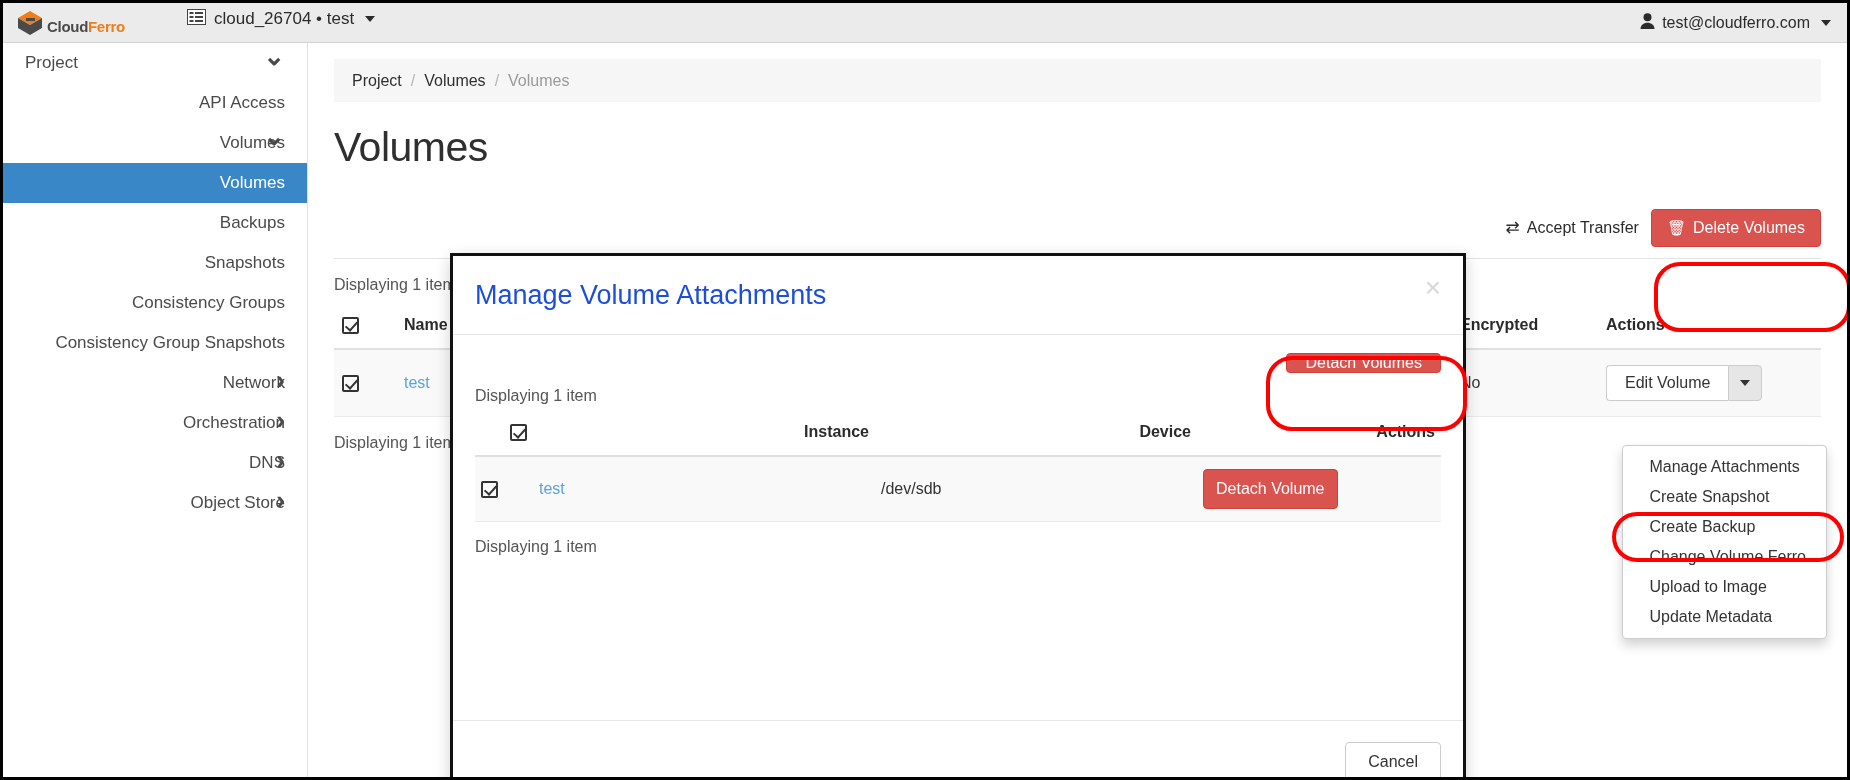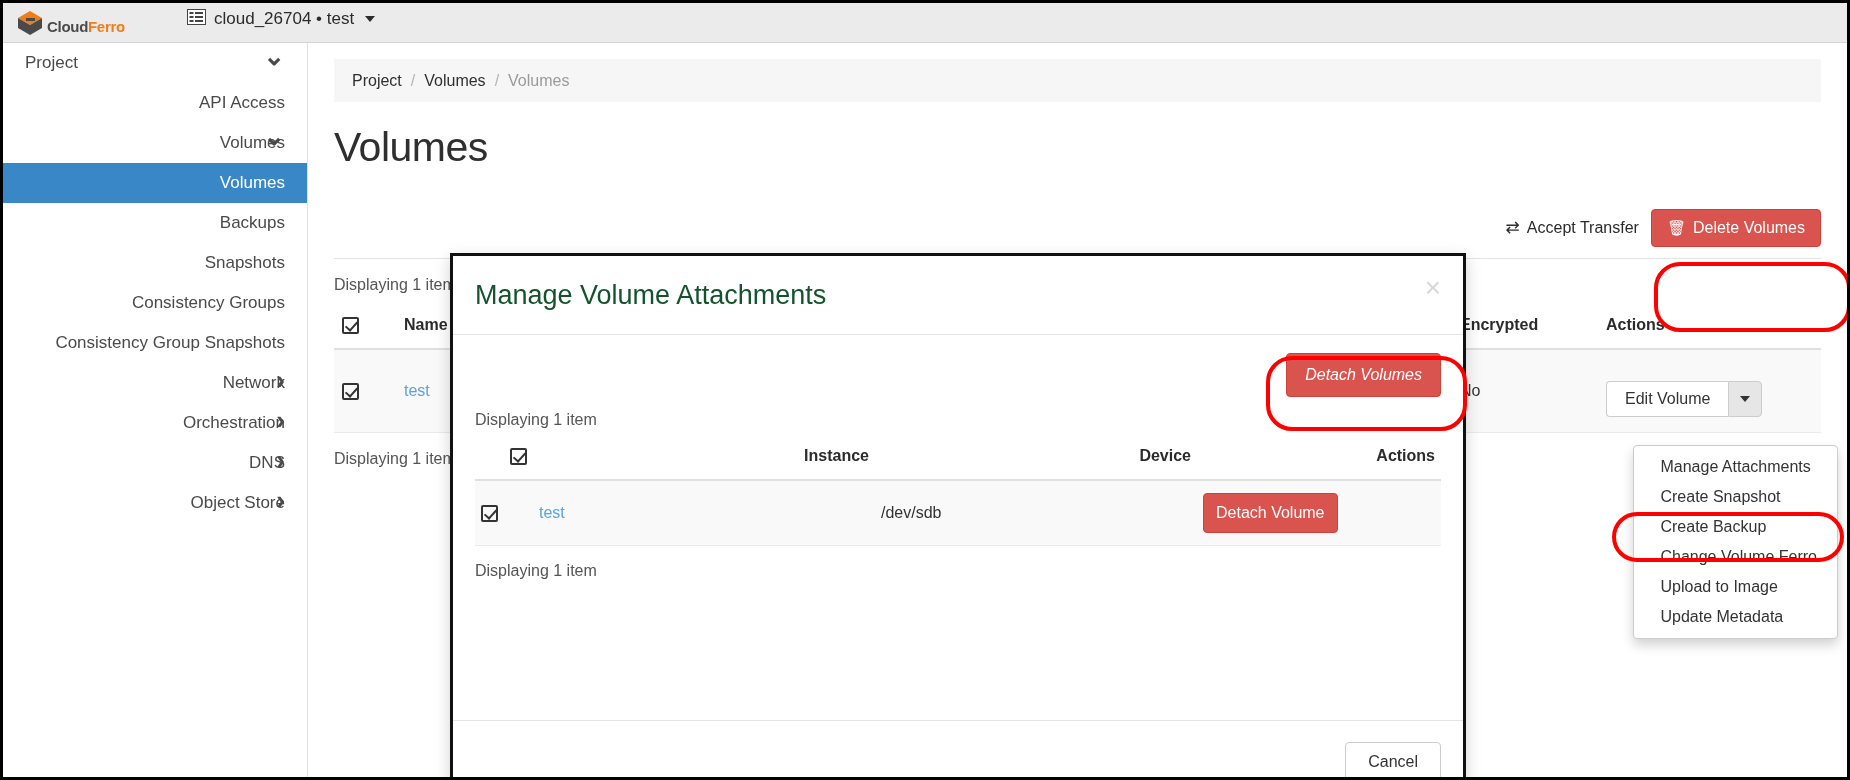--- a/index.html
+++ b/index.html
@@ -94,21 +94,21 @@
   .chk{
     width:17px;height:17px;border:2px solid #333;border-radius:2px;display:inline-block;
     position:relative;box-sizing:border-box;cursor:pointer;vertical-align:middle;
   }
   .chk::after{
     content:"";position:absolute;left:4px;top:0px;width:5px;height:10px;
     border:solid #333;border-width:0 2px 2px 0;transform:rotate(42deg);
   }
 
   
-  .split{display:inline-flex;margin-top:16px;}
+  .split{display:inline-flex;}
   .split .main{
     background:#fff;border:1px solid #ccc;border-right:none;border-radius:4px 0 0 4px;
     padding:8px 18px;font-size:16px;color:#333;cursor:pointer;
   }
   .split .toggle{
     background:#e6e6e6;border:1px solid #ccc;border-radius:0 4px 4px 0;
     padding:8px 11px;cursor:pointer;display:flex;align-items:center;
   }
   .split .toggle .caret{border-left:5px solid transparent;border-right:5px solid transparent;border-top:6px solid #333;}
 
@@ -119,21 +119,21 @@
   }
   .dd-item{padding:6px 20px 6px 26px;font-size:16px;color:#333;white-space:nowrap;cursor:pointer;}
 
   
   .modal{
     position:absolute;left:447px;top:210px;width:1016px;height:553px;background:#fff;
     border:3px solid #111;box-sizing:border-box;z-index:30;display:flex;flex-direction:column;
     box-shadow:0 5px 15px rgba(0,0,0,.18);
   }
   .modal-head{height:78px;min-height:78px;display:flex;align-items:center;padding:0 22px;border-bottom:1px solid #e5e5e5;position:relative;}
-  .modal-title{font-size:27px;color:#14532d;font-weight:400;}
+  .modal-title{font-size:27px;color:#1d4ed8;font-weight:400;}
   .modal-close{position:absolute;right:22px;top:18px;font-size:28px;color:#d8d8d8;cursor:pointer;line-height:1;}
   .modal-body{flex:1;padding:0;position:relative;overflow:hidden;}
   .modal-actions{display:flex;justify-content:flex-end;padding:18px 22px 0 22px;}
   .modal-foot{height:82px;min-height:82px;border-top:1px solid #e5e5e5;display:flex;align-items:center;justify-content:flex-end;padding:0 22px;}
 
   .m-displaying{padding:14px 22px 0 22px;font-size:16px;color:#555;}
   .mtbl{margin:10px 22px 0 22px;width:calc(100% - 44px);border-collapse:collapse;font-size:16px;}
   .mtbl th{text-align:right;font-weight:bold;color:#2b2b2b;padding:8px 6px 14px 6px;border-bottom:2px solid #e0e0e0;}
   .mtbl td{padding:12px 6px;border-bottom:1px solid #eaeaea;background:#f9f9f9;}
 
@@ -172,20 +172,30 @@
           <rect x="2.5" y="11" width="4" height="2" fill="#444"></rect>
           <rect x="8" y="3" width="8" height="2" fill="#444"></rect>
           <rect x="8" y="7" width="8" height="2" fill="#444"></rect>
           <rect x="8" y="11" width="8" height="2" fill="#444"></rect>
         </svg>
       </span>
       <span>cloud_26704 • test</span>
       <span class="caret"></span>
     </div>
 
+    <div class="user">
+      <span>
+        <svg width="15" height="16" viewBox="0 0 15 16">
+          <circle cx="7.5" cy="4.3" r="4" fill="#2b2b2b"></circle>
+          <path d="M0.5 16c0-4 3.2-6.3 7-6.3s7 2.3 7 6.3z" fill="#2b2b2b"></path>
+        </svg>
+      </span>
+      <span>test@cloudferro.com</span>
+      <span class="caret"></span>
+    </div>
   </div>
 
   <div class="body">
 
     <div class="sidebar">
       <div id="sidebar-list">
           <div class="nav-item lvl0">
             <span>Project</span>
             <span class="chev chev-d"></span>
           </div>
@@ -282,42 +292,42 @@
                   <span class="caret"></span>
                 </span>
               </span>
             </td>
           </tr>
         </tbody>
       </table>
 
       <div class="displaying">Displaying 1 item</div>
 
-      <div class="dropdown" style="right:9px;top:402px;min-width:196px;">
+      <div class="dropdown" style="right:20px;top:402px;min-width:196px;">
         <div id="dd-list">
             <div class="dd-item">Manage Attachments</div>
             <div class="dd-item">Create Snapshot</div>
             <div class="dd-item">Create Backup</div>
             <div class="dd-item">Change Volume Ferro</div>
             <div class="dd-item">Upload to Image</div>
             <div class="dd-item">Update Metadata</div>
           </div>
       </div>
 
     </div>
 
     <div class="modal">
       <div class="modal-head">
         <div class="modal-title">Manage Volume Attachments</div>
         <div class="modal-close">×</div>
       </div>
 
       <div class="modal-body">
         <div class="modal-actions">
-          <button class="btn btn-danger" style="padding:12px 18px;font-style:italic;">
+          <button class="btn btn-danger" style="padding:0 18px;">
             <span>Detach Volumes</span>
           </button>
         </div>
 
         <div class="m-displaying">Displaying 1 item</div>
 
         <table class="mtbl">
           <thead>
             <tr>
               <th style="width:46px">

